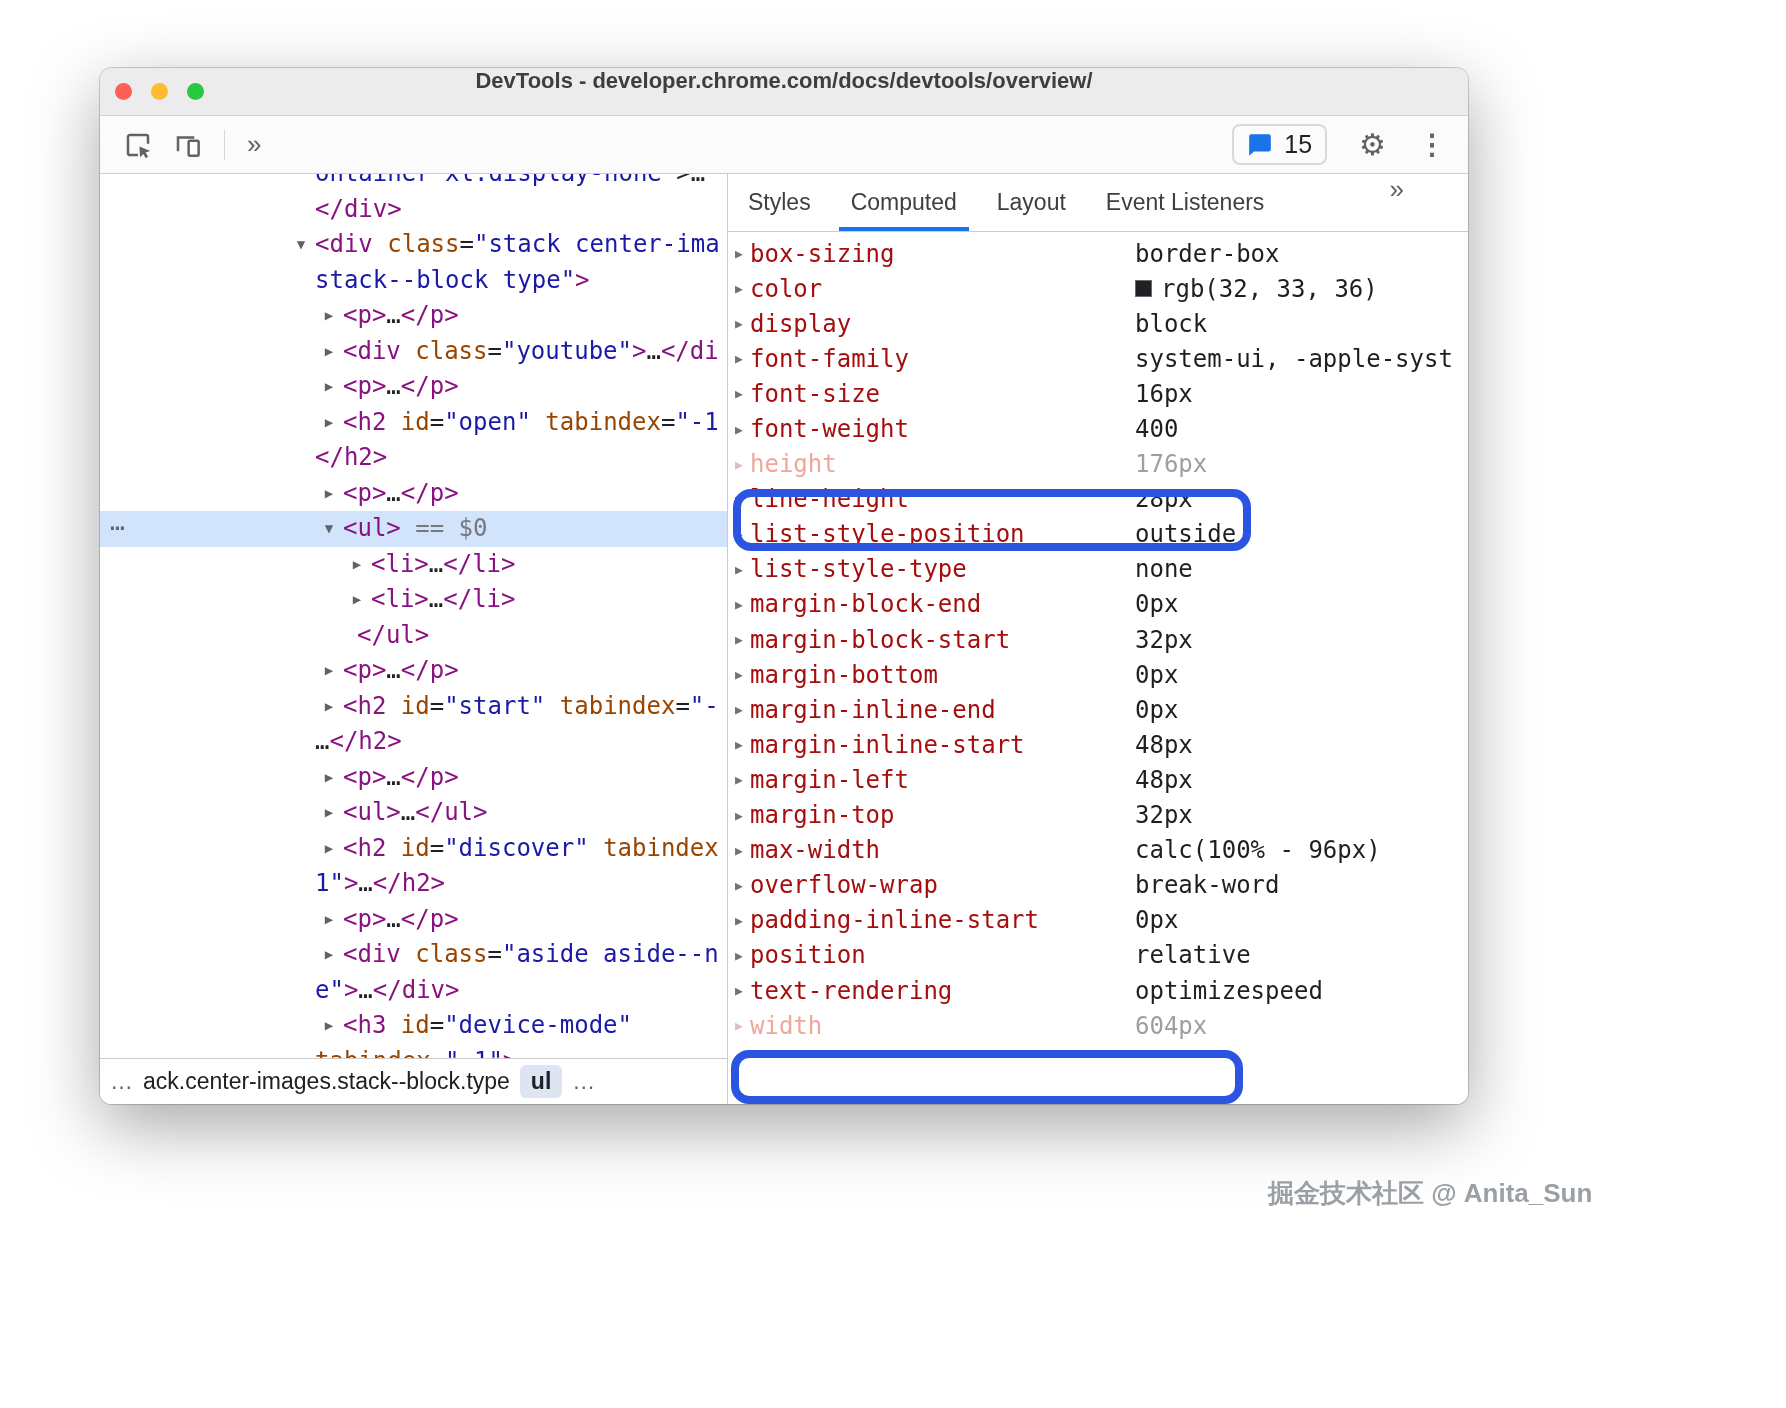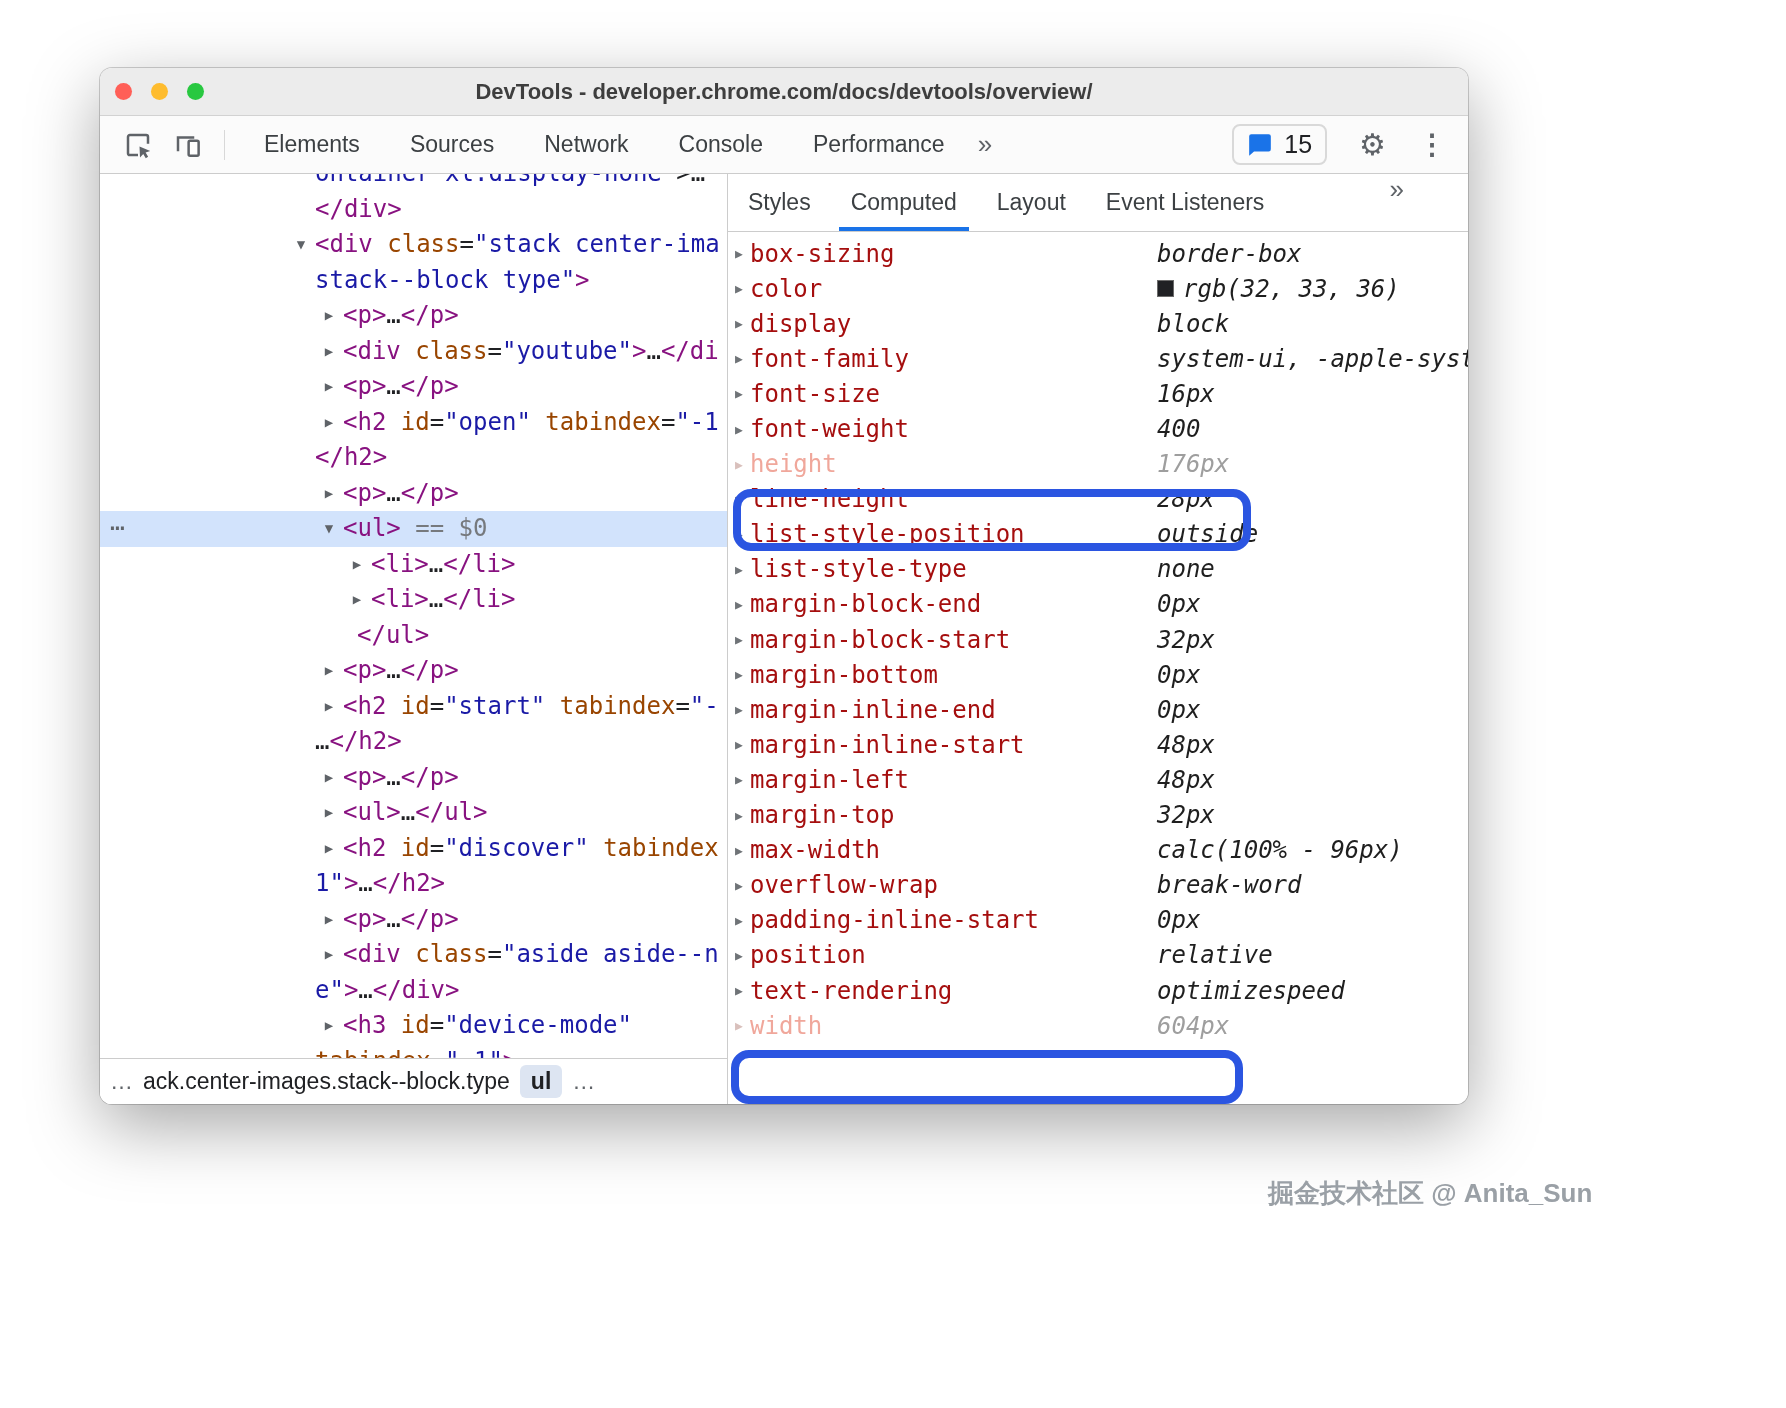--- a/index.html
+++ b/index.html
@@ -5,21 +5,21 @@
   * { box-sizing: border-box; margin: 0; padding: 0; }
   html,body { width: 1786px; height: 1408px; background:#fff; overflow:hidden;
               font-family:"Liberation Sans", sans-serif; position:relative; }
 
   .window { position:absolute; left:100px; top:68px; width:1368px; height:1036px;
             background:#fff; border-radius:12px; overflow:hidden;
             box-shadow:0 22px 70px rgba(0,0,0,.35), 0 0 0 1px rgba(0,0,0,.18); }
 
   
   .titlebar { height:48px; background:#ececec; border-bottom:1px solid #d2d2d2;
-              display:flex; align-items:center; position:relative; }
+              display:flex; align-items:flex-start; position:relative; }
   .traffic { position:absolute; left:15px; top:0; height:100%; display:flex; align-items:center; gap:19px; }
   .tl-dot { width:17px; height:17px; border-radius:50%; }
   .win-title { flex:1; text-align:center; font-size:22px; font-weight:600; color:#3e3e3e; }
 
   
   .toolbar { height:58px; display:flex; align-items:center; background:#fbfbfb;
              border-bottom:1px solid #cccccc; padding:0 22px 0 20px; }
   .icon-btn { width:36px; height:36px; display:flex; align-items:center; justify-content:center; }
   .icon-btn + .icon-btn { margin-left:14px; }
   .tb-divider { width:1px; height:30px; background:#d8d8d8; margin:0 14px 0 18px; }
@@ -75,21 +75,21 @@
   .cb-group { display:flex; align-items:center; gap:10px; font-size:22px; color:#202124; white-space:nowrap; }
   .cb-group + .cb-group { margin-left:28px; }
   .cb { width:20px; height:20px; border:2px solid #71757a; border-radius:4px; background:#fff; }
 
   .props { flex:1; position:relative; font-family:"DejaVu Sans Mono", monospace;
            font-size:24px; padding-top:4px; overflow:hidden; }
   .prop-row { height:35.1px; position:relative; display:flex; align-items:center;
               white-space:pre; padding-left:22px; overflow:hidden; }
   .p-arrow { position:absolute; left:7px; font-size:13px; color:#6f7377; }
   .p-name { color:#a50e0e; }
-  .p-val { position:absolute; left:429px; color:#1f1f1f; display:flex; align-items:center; gap:9px;font-style:italic; }
+  .p-val { position:absolute; left:407px; color:#1f1f1f; display:flex; align-items:center; gap:9px; }
   .swatch { width:17px; height:17px; border:1px solid #6b6b6b; display:inline-block; }
   .prop-row.hl .p-name { color:#f0a79b; }
   .prop-row.hl .p-val  { color:#9e9e9e; }
   .prop-row.hl .p-arrow { color:#d9c0bc; }
 
   
   .annotation { position:absolute; border:8px solid var(--annotation,#2b55e1);
                 border-radius:18px; pointer-events:none; z-index:5; background:transparent; }
   #ann-height { left:633px; top:421px; width:518px; height:62px; }
   #ann-width  { left:631px; top:982px; width:512px; height:54px; }
@@ -118,27 +118,20 @@
         <path d="M13.2 13.2l8.6 3.5-3.7 1.3 2 3.4-1.9 1.1-2-3.4-2.6 2.8z" fill="#5f6368"></path>
       </svg>
     </span>
     <span class="icon-btn">
       <svg width="30" height="30" viewBox="0 0 24 24">
         <path d="M3 5h14v2H5v10H3z" fill="#5f6368"></path>
         <rect x="12.5" y="8.5" width="8" height="12" rx="1.2" fill="#fff" stroke="#5f6368" stroke-width="2"></rect>
       </svg>
     </span>
     <span class="tb-divider"></span>
-    <div class="tabs" id="main-tabs">
-        <div class="tb-tab">Elements</div>
-        <div class="tb-tab">Sources</div>
-        <div class="tb-tab">Network</div>
-        <div class="tb-tab">Console</div>
-        <div class="tb-tab">Performance</div>
-      </div>
     <span class="overflow-chevron">»</span>
     <div class="tb-right">
       <span class="issues-chip">
         <svg class="bubble" width="26" height="26" viewBox="0 0 24 24">
           <path id="bubble-path" d="M20 2H4a2 2 0 0 0-2 2v18l4.5-4H20a2 2 0 0 0 2-2V4a2 2 0 0 0-2-2z" fill="#1a73e8"></path>
         </svg>
         <span>15</span>
       </span>
       <span class="gear">⚙</span>
       <span class="kebab">⋮</span>

